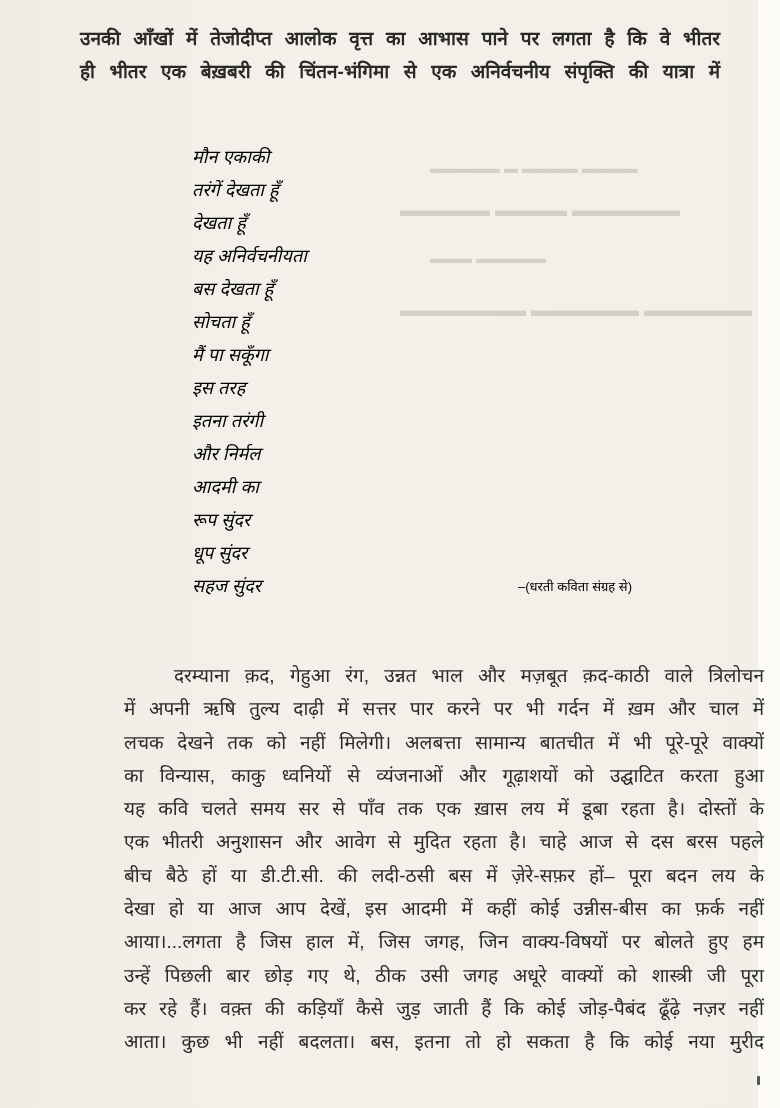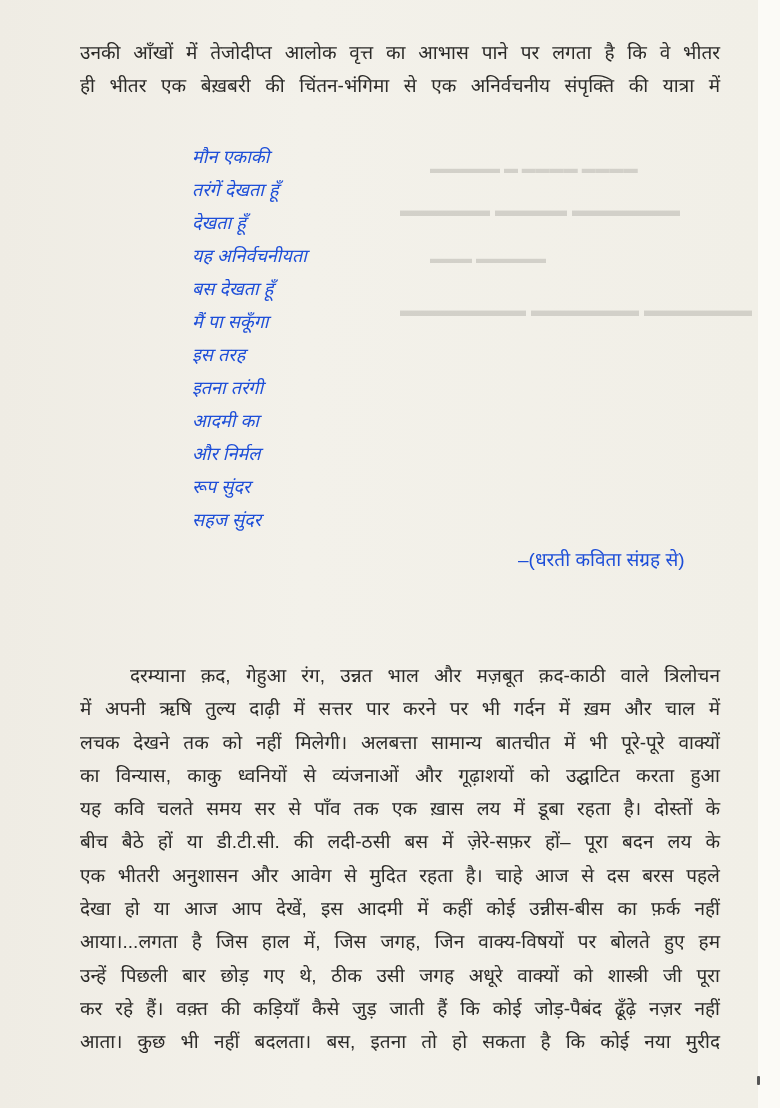--- a/index.html
+++ b/index.html
@@ -50,46 +50,47 @@
     .line {
       display: block;
       white-space: nowrap;
       text-align-last: justify;
       letter-spacing: 0px;
     }
     .line.last {
       text-align-last: left;
     }
     .para-top {
-      top: 36px;
+      top: 22px;
+      font-weight: bold;
     }
     .poem {
       position: absolute;
       left: 192px;
       top: 141px;
       font-size: 18px;
       font-style: italic;
       line-height: 33px;
-      color: #1d4ed8;
+      color: #000000;
     }
     .poem-line {
       display: block;
       white-space: nowrap;
     }
     .poem-source {
       position: absolute;
       left: 326px;
       top: 0;
       font-style: normal;
       white-space: nowrap;
-      font-size: 19px;
-      margin-top: 39px;
+      font-size: 13px;
     }
     .para-bottom {
       top: 659px;
+      margin-left: 44px;
     }
     .indent {
       padding-left: 50px;
     }
     .margin-mark {
       position: absolute;
       left: 757px;
       top: 1076px;
       width: 3px;
       height: 9px;
@@ -112,40 +113,42 @@
   <span class="line">उनकी आँखों में तेजोदीप्त आलोक वृत्त का आभास पाने पर लगता है कि वे भीतर</span>
   <span class="line">ही भीतर एक बेख़बरी की चिंतन-भंगिमा से एक अनिर्वचनीय संपृक्ति की यात्रा में</span>
 </div>
 
 <div class="poem">
   <span class="poem-line">मौन एकाकी</span>
   <span class="poem-line">तरंगें देखता हूँ</span>
   <span class="poem-line">देखता हूँ</span>
   <span class="poem-line">यह अनिर्वचनीयता</span>
   <span class="poem-line">बस देखता हूँ</span>
+  <span class="poem-line">सोचता हूँ</span>
   <span class="poem-line">मैं पा सकूँगा</span>
   <span class="poem-line">इस तरह</span>
   <span class="poem-line">इतना तरंगी</span>
+  <span class="poem-line">और निर्मल</span>
   <span class="poem-line">आदमी का</span>
-  <span class="poem-line">और निर्मल</span>
   <span class="poem-line">रूप सुंदर</span>
+  <span class="poem-line">धूप सुंदर</span>
   <span class="poem-line" style="position:relative;">
     <span>सहज सुंदर</span>
     <span class="poem-source">–(धरती कविता संग्रह से)</span>
   </span>
 </div>
 
 <div class="text-block para-bottom">
   <span class="line indent">दरम्याना क़द, गेहुआ रंग, उन्नत भाल और मज़बूत क़द-काठी वाले त्रिलोचन</span>
   <span class="line">में अपनी ऋषि तुल्य दाढ़ी में सत्तर पार करने पर भी गर्दन में ख़म और चाल में</span>
   <span class="line">लचक देखने तक को नहीं मिलेगी। अलबत्ता सामान्य बातचीत में भी पूरे-पूरे वाक्यों</span>
   <span class="line">का विन्यास, काकु ध्वनियों से व्यंजनाओं और गूढ़ाशयों को उद्घाटित करता हुआ</span>
   <span class="line">यह कवि चलते समय सर से पाँव तक एक ख़ास लय में डूबा रहता है। दोस्तों के</span>
+  <span class="line">एक भीतरी अनुशासन और आवेग से मुदित रहता है। चाहे आज से दस बरस पहले</span>
   <span class="line">बीच बैठे हों या डी.टी.सी. की लदी-ठसी बस में ज़ेरे-सफ़र हों– पूरा बदन लय के</span>
-  <span class="line">एक भीतरी अनुशासन और आवेग से मुदित रहता है। चाहे आज से दस बरस पहले</span>
   <span class="line">देखा हो या आज आप देखें, इस आदमी में कहीं कोई उन्नीस-बीस का फ़र्क नहीं</span>
   <span class="line">आया।...लगता है जिस हाल में, जिस जगह, जिन वाक्य-विषयों पर बोलते हुए हम</span>
   <span class="line">उन्हें पिछली बार छोड़ गए थे, ठीक उसी जगह अधूरे वाक्यों को शास्त्री जी पूरा</span>
   <span class="line">कर रहे हैं। वक़्त की कड़ियाँ कैसे जुड़ जाती हैं कि कोई जोड़-पैबंद ढूँढ़े नज़र नहीं</span>
   <span class="line">आता। कुछ भी नहीं बदलता। बस, इतना तो हो सकता है कि कोई नया मुरीद</span>
 </div>
 
 <div class="margin-mark"></div>
 
 </body></html>

